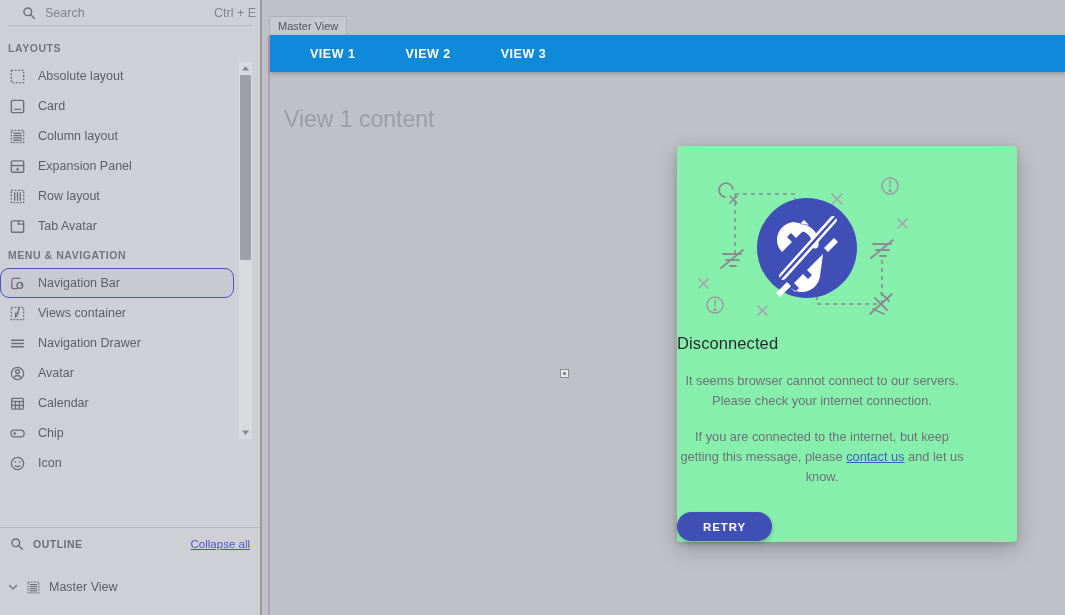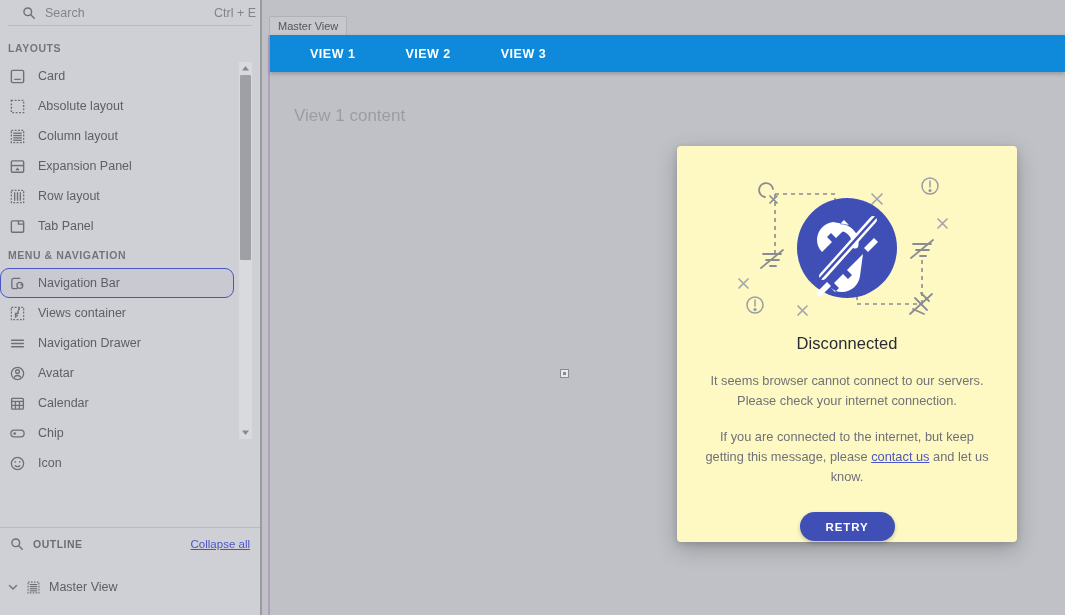--- a/index.html
+++ b/index.html
@@ -263,23 +263,23 @@
   .view-content {
     position: absolute;
     left: 10px;
     top: 88px;
     right: 0;
     bottom: 0;
     background: #bfc1c6;
   }
   .view-content-label {
     position: absolute;
-    left: 24px;
+    left: 14px;
     top: 18px;
-    font-size: 17px;
+    font-size: 23px;
     color: #9c9da3;
     white-space: nowrap;
   }
 
   
   .handle {
     position: absolute;
     width: 9px;
     height: 9px;
     background: #e7e8ea;
@@ -295,28 +295,27 @@
   }
   .handle.left { left: 300px; top: 369px; }
 
   
   .dialog {
     position: absolute;
     left: 677px;
     top: 146px;
     width: 340px;
     height: 396px;
-    background: #fef9c3;
+    background: #86efac;
     border-radius: 4px;
     box-shadow: 0 7px 22px rgba(0,0,0,0.22), 0 2px 6px rgba(0,0,0,0.13);
     z-index: 10;
     box-sizing: border-box;
     display: flex;
     flex-direction: column;
-    align-items: center;
   }
   .illus {
     margin-top: 16px;
     width: 260px;
     height: 168px;
   }
   .dlg-title {
     font-size: 16.5px;
     color: #2a2b33;
     margin-top: 4px;
@@ -366,32 +365,32 @@
       </svg>
       <input class="search-input" type="text" placeholder="Search" value="" style="">
       <span class="search-shortcut">Ctrl + E</span>
     </div>
 
     <div class="palette">
 
       <div class="group-title">LAYOUTS</div>
 
       <div class="palette-item">
+        <svg class="icon" viewBox="0 0 18 18" fill="none" stroke="#6f7077" stroke-width="1.5" stroke-dasharray="2 1.6">
+          <rect x="2.5" y="2.5" width="13" height="13"></rect>
+        </svg>
+        <span class="label">Absolute layout</span>
+      </div>
+
+      <div class="palette-item">
         <svg class="icon" viewBox="0 0 18 18" fill="none" stroke="#6f7077" stroke-width="1.5">
           <rect x="2.5" y="2.5" width="13" height="13" rx="1.5"></rect>
           <line x1="5.5" y1="12" x2="12.5" y2="12" stroke-width="1.3"></line>
         </svg>
         <span class="label">Card</span>
-      </div>
-
-      <div class="palette-item">
-        <svg class="icon" viewBox="0 0 18 18" fill="none" stroke="#6f7077" stroke-width="1.5" stroke-dasharray="2 1.6">
-          <rect x="2.5" y="2.5" width="13" height="13"></rect>
-        </svg>
-        <span class="label">Absolute layout</span>
       </div>
 
       <div class="palette-item">
         <svg class="icon" viewBox="0 0 18 18" fill="none" stroke="#6f7077" stroke-width="1.4">
           <rect x="2.5" y="2.5" width="13" height="13" stroke-dasharray="2 1.5"></rect>
           <line x1="4.5" y1="5.5" x2="13.5" y2="5.5"></line>
           <line x1="4.5" y1="8" x2="13.5" y2="8"></line>
           <line x1="4.5" y1="10.5" x2="13.5" y2="10.5"></line>
           <line x1="4.5" y1="13" x2="13.5" y2="13"></line>
         </svg>
@@ -415,21 +414,21 @@
           <line x1="12" y1="4.5" x2="12" y2="13.5"></line>
         </svg>
         <span class="label">Row layout</span>
       </div>
 
       <div class="palette-item">
         <svg class="icon" viewBox="0 0 18 18" fill="none" stroke="#6f7077" stroke-width="1.5">
           <rect x="2.5" y="3" width="13" height="12" rx="1.2"></rect>
           <path d="M10 3 L10 6.5 L15.5 6.5"></path>
         </svg>
-        <span class="label">Tab Panel</span>
+        <span class="label">Tab Avatar</span>
       </div>
 
       <div class="group-title">MENU &amp; NAVIGATION</div>
 
       <div class="palette-item selected">
         <svg class="icon" viewBox="0 0 18 18" fill="none" stroke="#6f7077" stroke-width="1.4">
           <path d="M12 3.5 L5 3.5 A2 2 0 0 0 3 5.5 L3 12.5 A2 2 0 0 0 5 14.5 L9 14.5"></path>
           <circle cx="11.5" cy="11" r="3.1"></circle>
           <path d="M13.3 8.8 L13.9 10.6 L12.1 10.2" stroke-width="1.2"></path>
         </svg>

